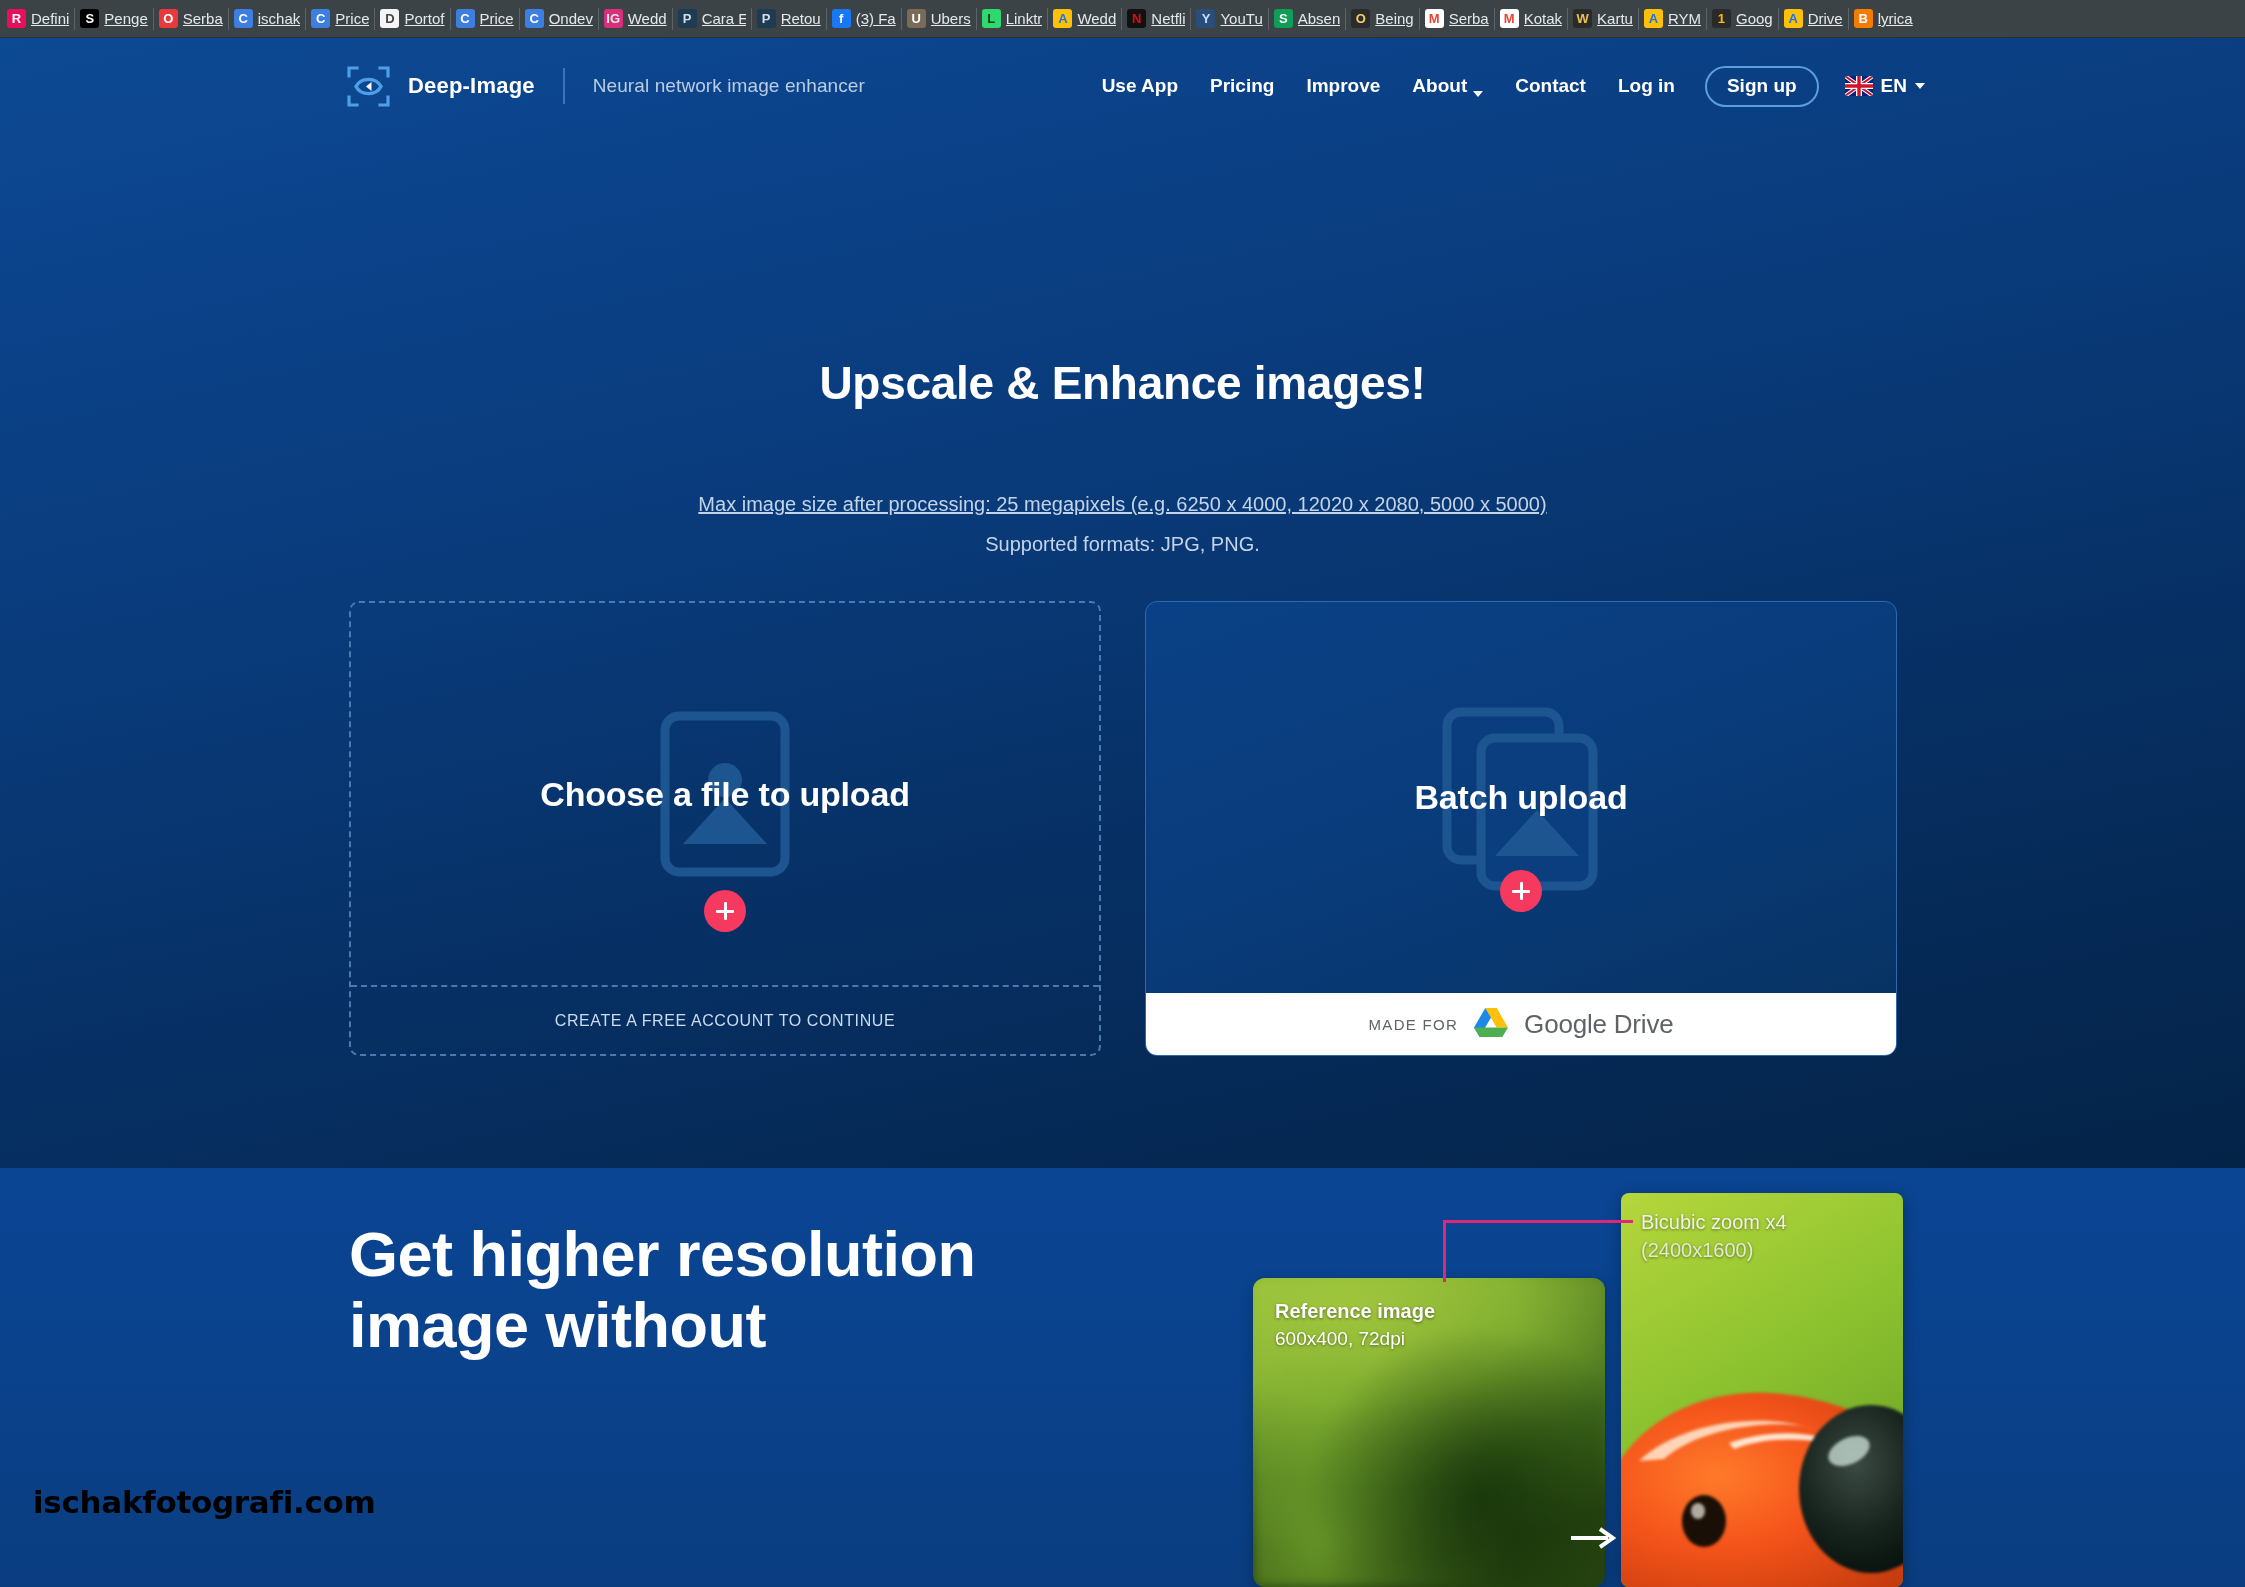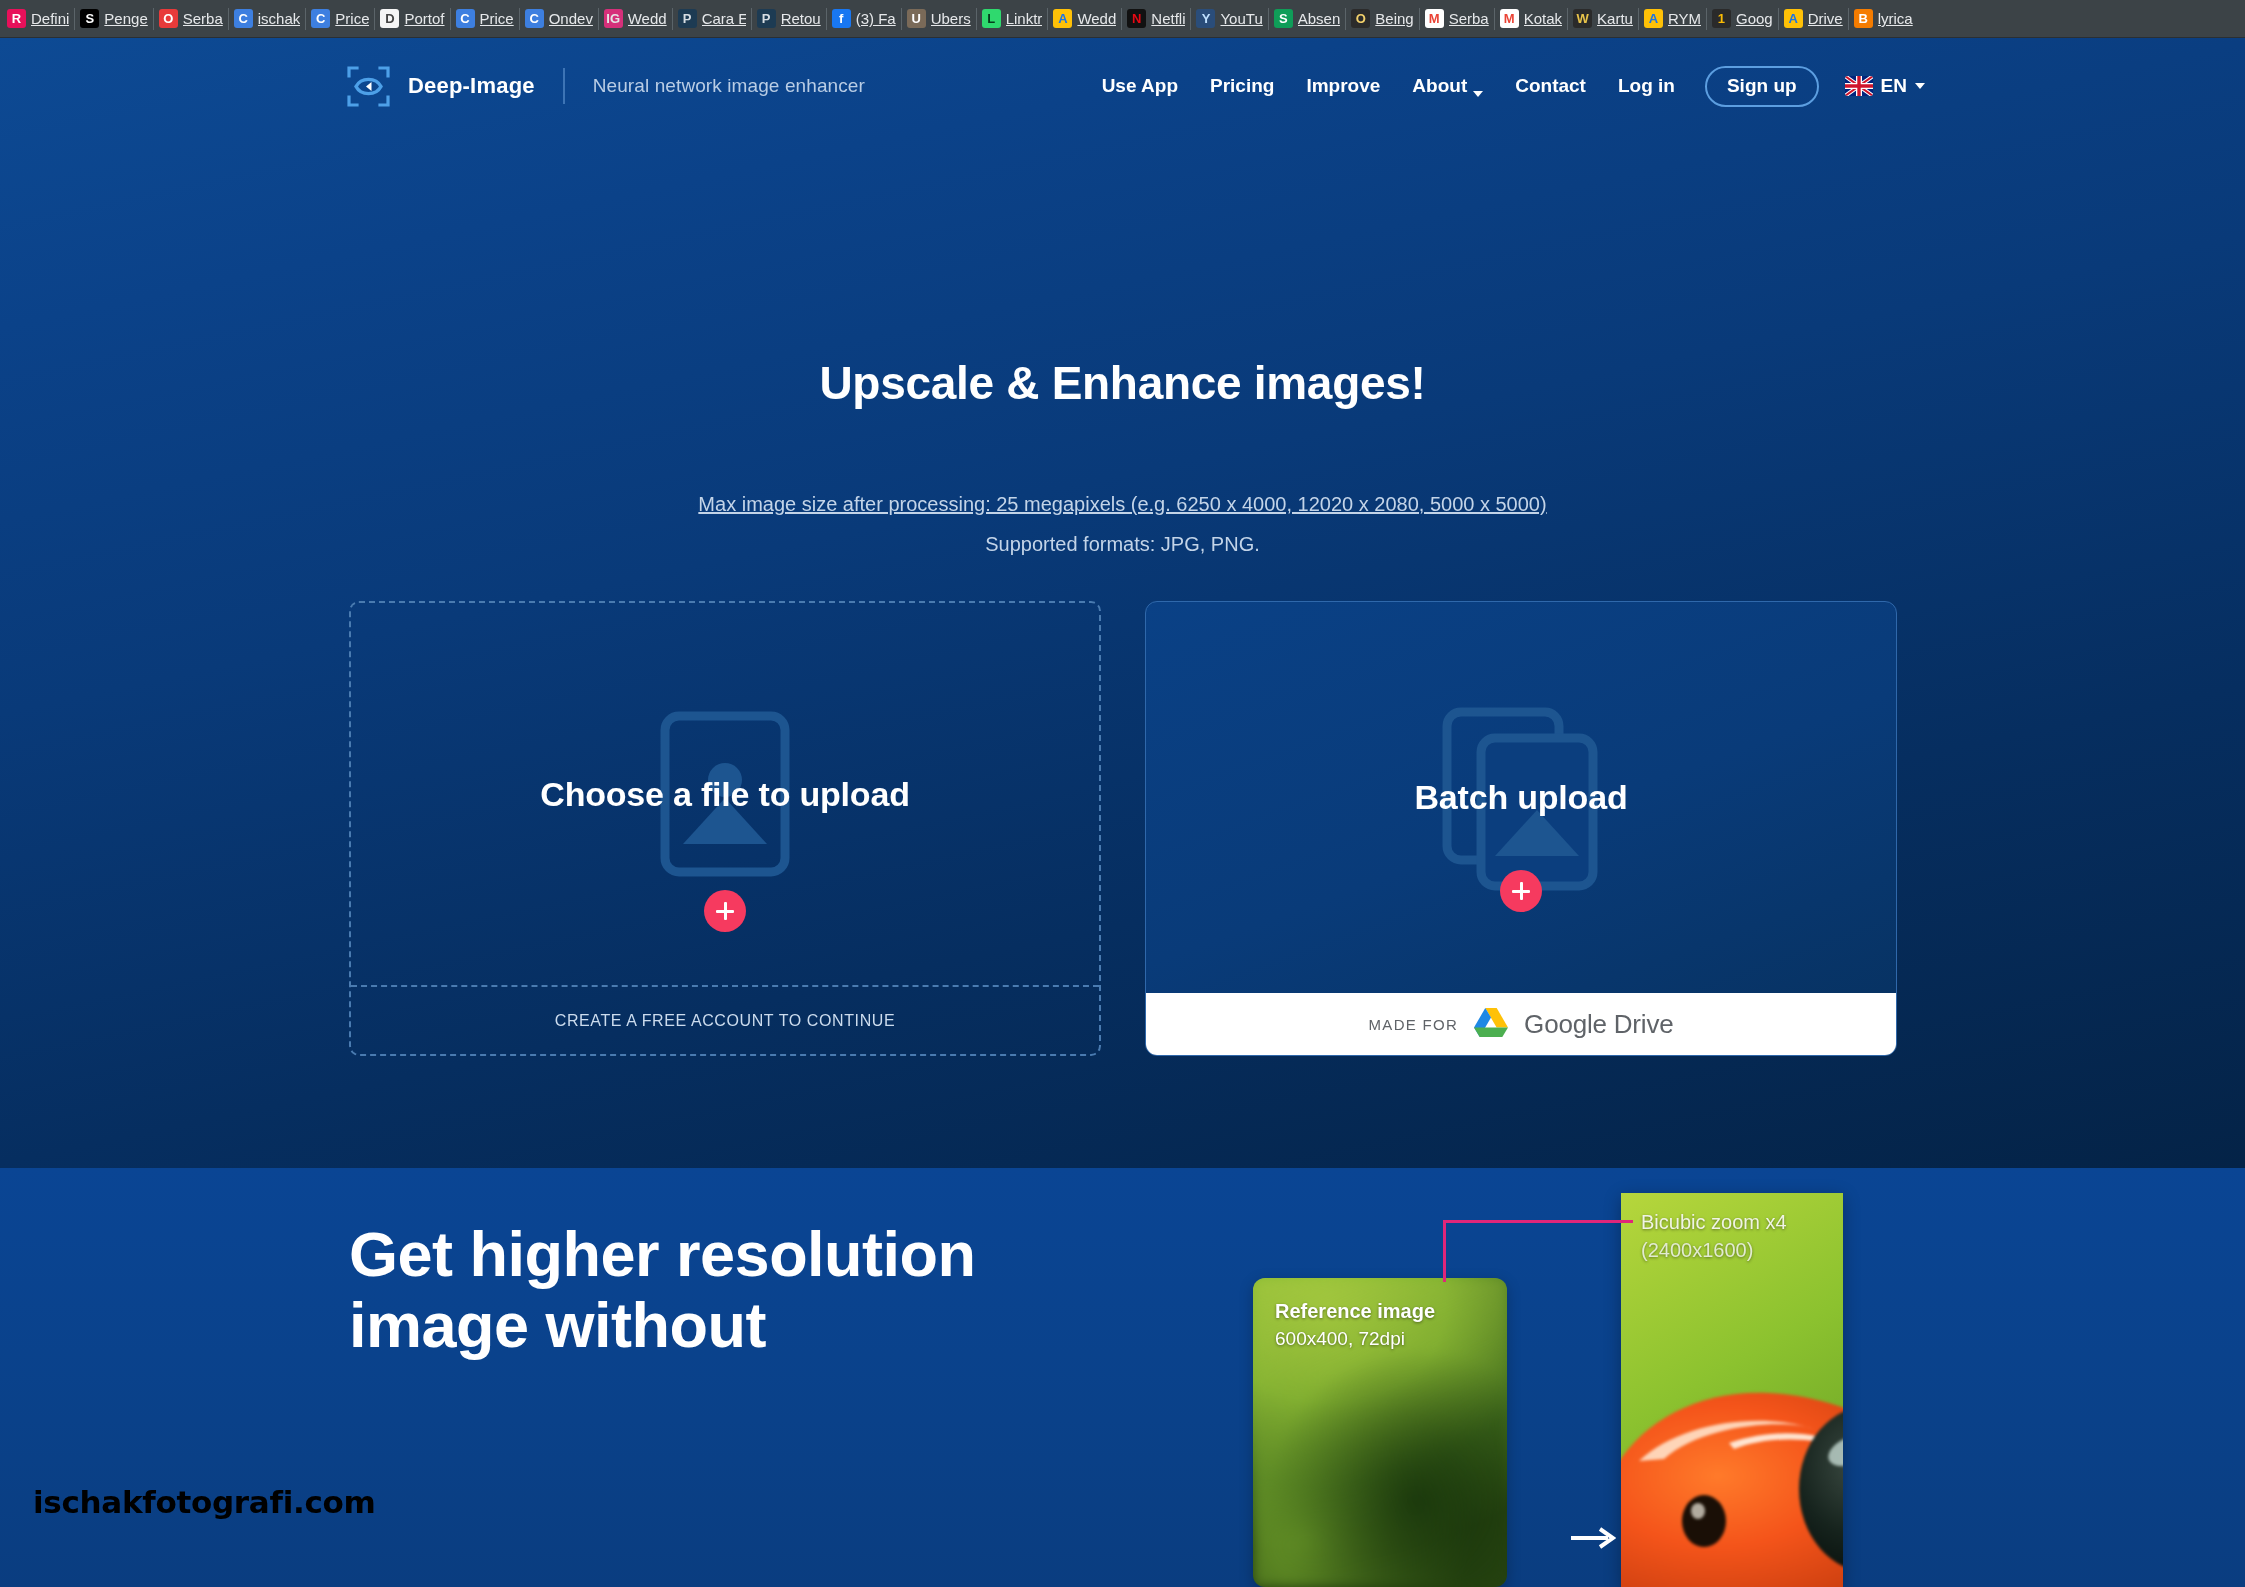--- a/index.html
+++ b/index.html
@@ -342,21 +342,21 @@
   .compare {
     position: absolute;
     left: 1253px;
     top: 0;
     width: 900px;
     height: 419px;
   }
   .card-ref {
     position: absolute;
     left: 0; top: 110px;
-    width: 254px; height: 309px;
+    width: 352px; height: 309px;
     border-radius: 12px;
     overflow: hidden;
     background:
       radial-gradient(ellipse 120% 80% at 30% 10%, #9ec93a 0%, #7fb32e 38%, #3f6a1c 72%, #24400f 100%);
     box-shadow: 0 4px 14px rgba(0,0,0,0.25);
   }
   .card-ref-blur {
     position: absolute;
     inset: 0;
     background:
@@ -376,22 +376,22 @@
     font-size: 20px; font-weight: bold;
   }
   .card-ref .lbl-sub {
     left: 22px; top: 50px;
     font-size: 19px;
   }
 
   .card-zoom {
     position: absolute;
     left: 368px; top: 25px;
-    width: 222px; height: 394px;
-    border-radius: 0;
+    width: 282px; height: 394px;
+    border-radius: 8px;
     overflow: hidden;
     background: linear-gradient(150deg, #b6d63c 0%, #8cc22f 45%, #5e9622 100%);
     box-shadow: 0 4px 16px rgba(0,0,0,0.3);
   }
   .frog {
     position: absolute;
     left: -12px; top: 118px;
     width: 330px; height: 290px;
     filter: blur(1.4px);
   }

